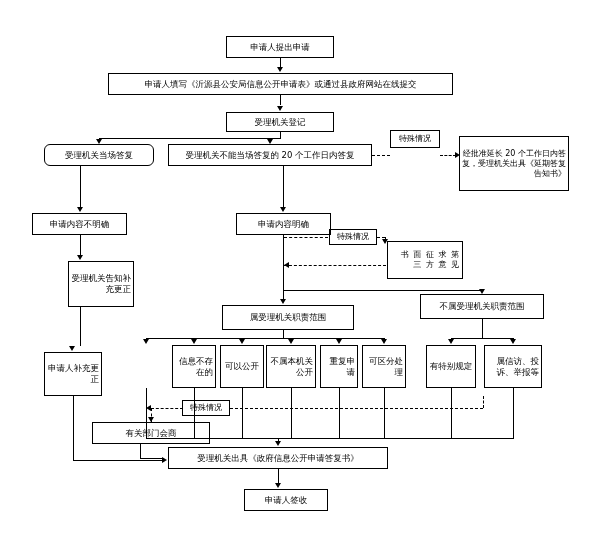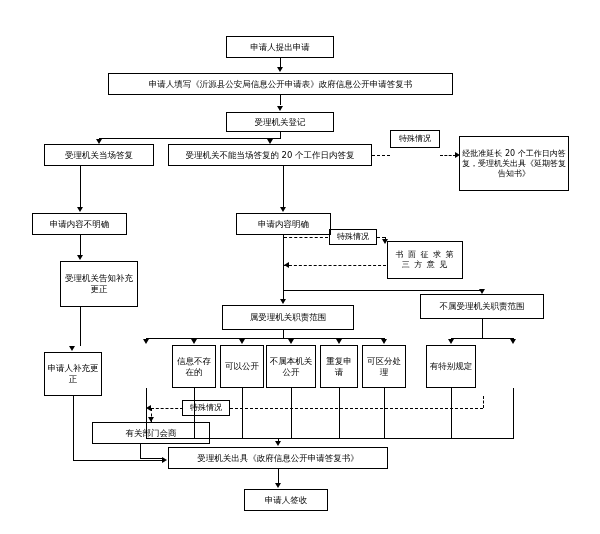--- a/index.html
+++ b/index.html
@@ -19,21 +19,21 @@
   }
   .node {
     position: absolute;
     box-sizing: border-box;
     border: 1px solid #000000;
     background: #ffffff;
     color: #000000;
     display: flex;
     align-items: center;
     justify-content: center;
-    text-align: center;
+    text-align: right;
     font-size: 8.5px;
     line-height: 1.25;
     padding: 1px 2px;
     letter-spacing: 0px;
     white-space: pre-wrap;
     word-break: break-all;
   }
   .label {
     position: absolute;
     box-sizing: border-box;
@@ -82,57 +82,58 @@
     border-right: 5px solid #000000;
   }
 </style>
 </head>
 <body>
 
 <div id="canvas">
 
   <div class="node" style="left:226px; top:36px; width:108px; height:22px;">申请人提出申请</div>
 
-  <div class="node" style="left:108px; top:73px; width:345px; height:22px;">申请人填写《沂源县公安局信息公开申请表》政府信息公开申请答复书</div>
+  <div class="node" style="left:108px; top:73px; width:345px; height:22px;">申请人填写《沂源县公安局信息公开申请表》或通过县政府网站在线提交</div>
 
   <div class="node" style="left:226px; top:112px; width:108px; height:20px;">受理机关登记</div>
 
-  <div class="node" style="left:44px; top:144px; width:110px; height:22px;">受理机关当场答复</div>
+  <div class="node" style="left:44px; top:144px; width:110px; height:22px;border-radius:6px;">受理机关当场答复</div>
 
   <div class="node" style="left:168px; top:144px; width:204px; height:22px;">受理机关不能当场答复的 20 个工作日内答复</div>
 
   <div class="node" style="left:459px; top:136px; width:110px; height:55px; font-size:8px;">经批准延长 20 个工作日内答复，受理机关出具《延期答复告知书》</div>
 
   <div class="node" style="left:32px; top:213px; width:95px; height:22px;">申请内容不明确</div>
 
   <div class="node" style="left:387px; top:241px; width:76px; height:38px; font-size:8px; letter-spacing:1px;">书 面 征 求 第 三 方 意 见</div>
 
   <div class="node" style="left:236px; top:213px; width:95px; height:22px;">申请内容明确</div>
 
-  <div class="node" style="left:60px; top:261px; width:78px; height:46px;">受理机关告知补充更正</div>
+  <div class="node" style="left:68px; top:261px; width:66px; height:46px;">受理机关告知补充更正</div>
 
   <div class="node" style="left:44px; top:352px; width:58px; height:44px;">申请人补充更正</div>
 
   <div class="node" style="left:222px; top:305px; width:132px; height:25px;">属受理机关职责范围</div>
 
   <div class="node" style="left:420px; top:294px; width:124px; height:25px;">不属受理机关职责范围</div>
 
 
   <div class="node" style="left:172px; top:345px; width:44px; height:43px;">信息不存在的</div>
 
   <div class="node" style="left:220px; top:345px; width:44px; height:43px;">可以公开</div>
 
   <div class="node" style="left:320px; top:345px; width:38px; height:43px;">重复申请</div>
 
   <div class="node" style="left:266px; top:345px; width:50px; height:43px;">不属本机关公开</div>
 
   <div class="node" style="left:362px; top:345px; width:44px; height:43px;">可区分处理</div>
 
   <div class="node" style="left:426px; top:345px; width:50px; height:43px;">有特别规定</div>
 
+  <div class="node" style="left:484px; top:345px; width:58px; height:43px;">属信访、投诉、举报等</div>
 
   <div class="node" style="left:92px; top:422px; width:118px; height:22px;">有关部门会商</div>
 
   <div class="node" style="left:168px; top:447px; width:220px; height:22px;">受理机关出具《政府信息公开申请答复书》</div>
 
   <div class="node" style="left:244px; top:489px; width:84px; height:22px;">申请人签收</div>
 
   <div class="label" style="left:390px; top:130px; width:50px; height:18px; border:1px solid #000; display:flex; align-items:center; justify-content:center;">特殊情况</div>
 
   <div class="label" style="left:329px; top:229px; width:48px; height:16px; border:1px solid #000; display:flex; align-items:center; justify-content:center;">特殊情况</div>

